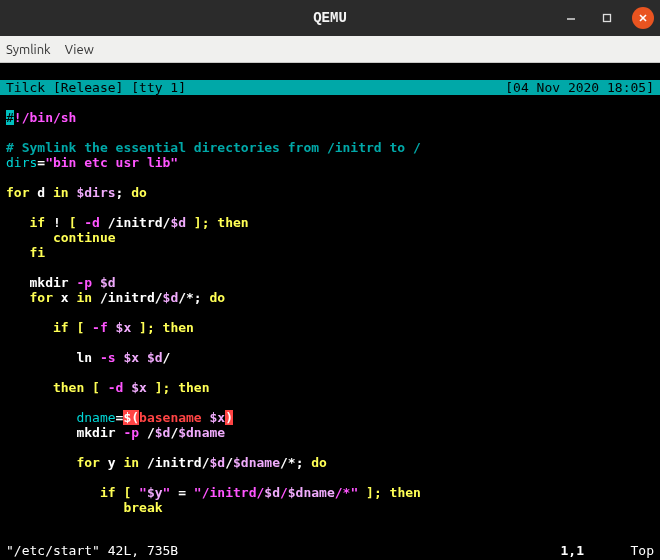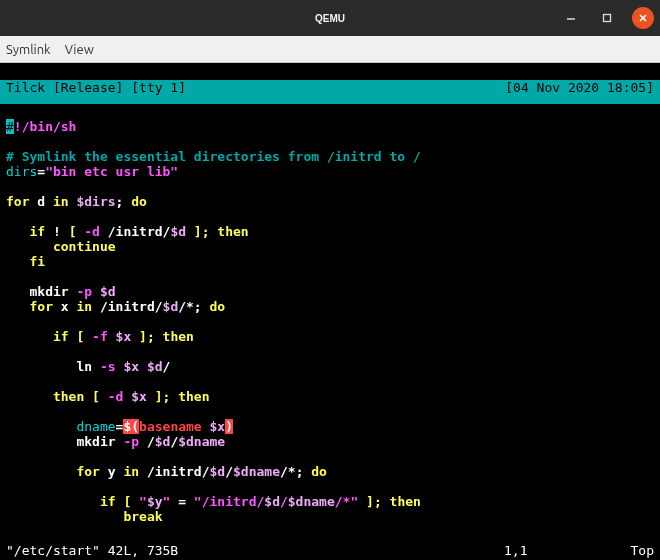--- a/index.html
+++ b/index.html
@@ -17,23 +17,23 @@
       display: flex;
       align-items: center;
       padding: 0 8px;
       position: relative;
     }
     .title {
       position: absolute;
       left: 50%;
       transform: translateX(-50%);
       color: #f5f5f5;
-      font-family: Liberation Sans, sans-serif;
+      font-family: Liberation Mono, monospace;
       font-weight: bold;
-      font-size: 10px;
+      font-size: 14px;
     }
     .win-controls {
       position: absolute;
       right: 6px;
       display: flex;
       gap: 14px;
       align-items: center;
     }
     .win-btn {
       width: 22px;
@@ -69,21 +69,21 @@
       padding: 2px 6px 4px 6px;
       line-height: 15px;
       white-space: pre;
       position: relative;
     }
     .statusbar {
       display: flex;
       justify-content: space-between;
       background: #00a8a8;
       color: #000;
-      height: 24px;
+      height: 15px;
       margin: 0 -6px 0 -6px;
       padding: 0 6px;
     }
     .code { color: #d0d0d0; }
     .cursor { background: #00bfbf; color:#000; }
     .shebang { color: #ff55ff; font-weight: bold; }
     .comment { color: #00a8a8; font-weight: bold; }
     .cyan { color: #00d7d7; font-weight: normal; }
     .pink { color: #ff55ff; font-weight: bold; }
     .yellow { color: #ffff55; font-weight: bold; }
@@ -94,21 +94,21 @@
     .footer {
       position: absolute;
       bottom: 2px;
       left: 6px;
       right: 6px;
       display: flex;
       justify-content: space-between;
       color: #ffffff;
     }
     .footer-left { flex: 1; }
-    .footer-mid { width: 80px; text-align: left; }
+    .footer-mid { width: 80px; text-align: right; font-weight: bold; }
     .footer-right { width: 70px; text-align: right; }
   </style>
 </head>
 <body>
 
 <div class="titlebar">
   <div class="title">QEMU</div>
   <div class="win-controls">
     <div class="win-btn minimize">
       <svg width="10" height="10" viewBox="0 0 10 10">

